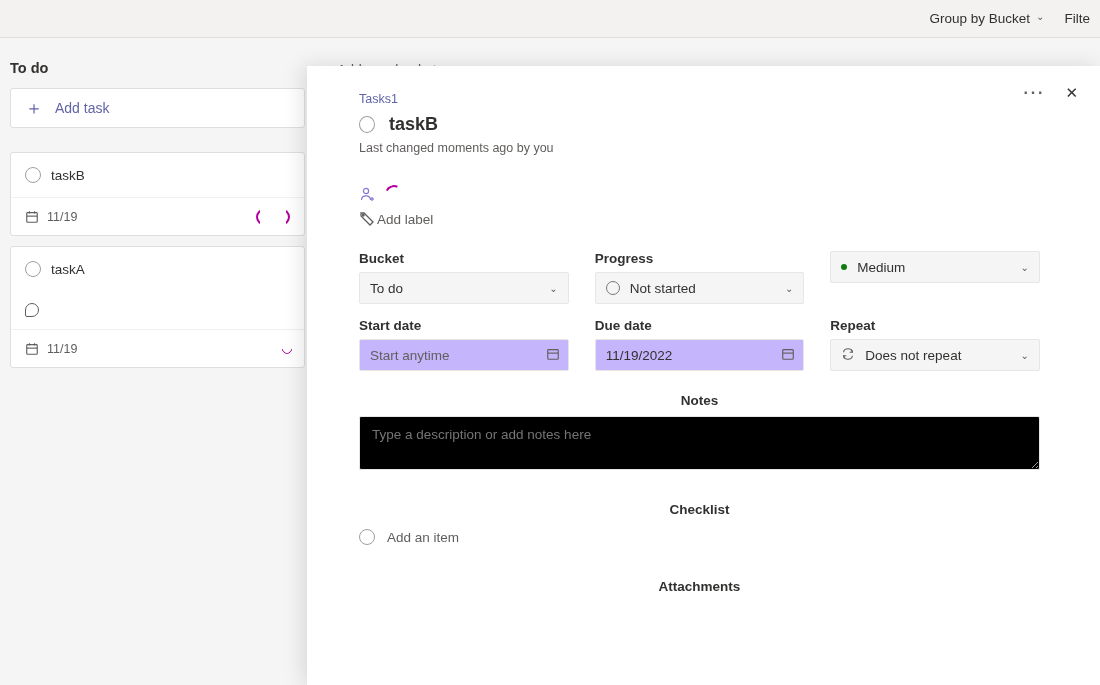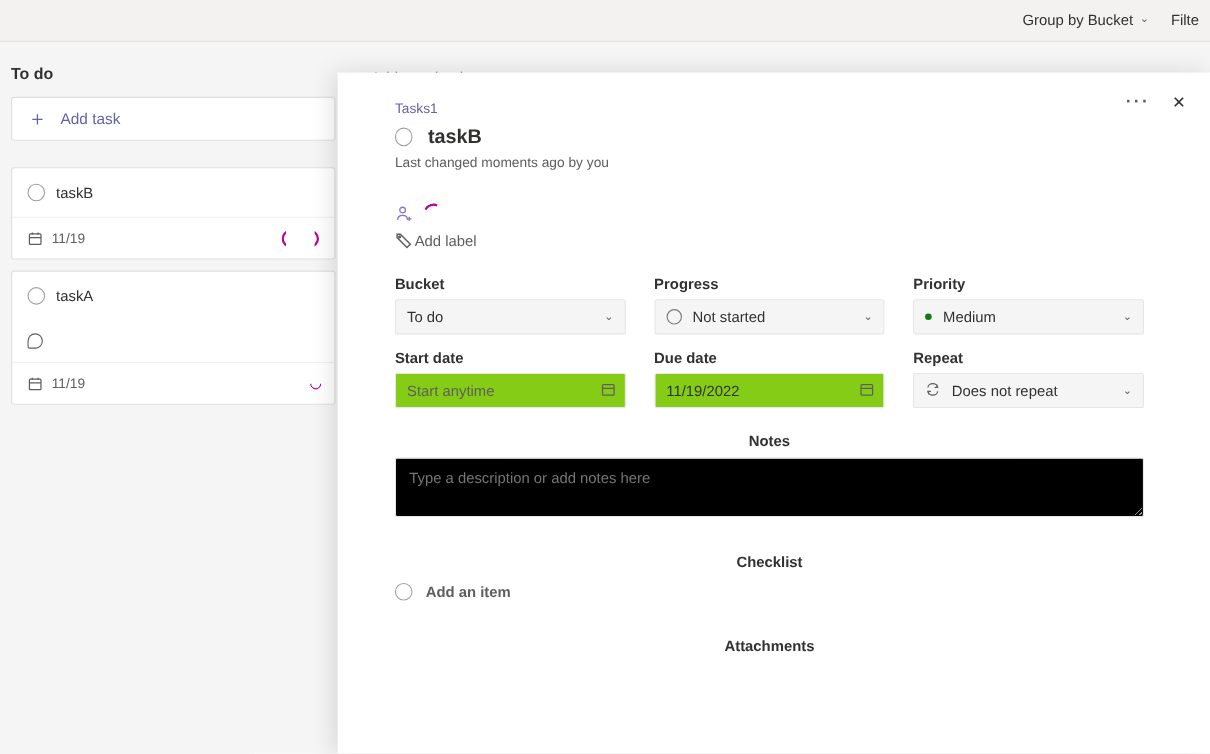--- a/index.html
+++ b/index.html
@@ -178,21 +178,21 @@
     cursor:pointer;
     color:#323130;
   }
   .dropdown .chev {
     position:absolute; right:10px; font-size:10px; color:#605e5c;
   }
   .dropdown .icon-left { margin-right:10px; display:flex; align-items:center; }
   .progress-circle { width:14px;height:14px;border:1.4px solid #7a7a7a;border-radius:50%;}
   .priority-dot { width:6px;height:6px;border-radius:50%; background:#107c10;}
   .date-input {
-    background:#84cc16;
+    background:#c4b5fd;
     border:1px solid #e8e6e4;
     border-radius:2px;
     height:32px;
     display:flex; align-items:center;
     padding: 0 10px;
     font-size:13.5px;
     position:relative;
     color:#605e5c;
   }
   .date-input.hasval { color:#323130; }
@@ -207,21 +207,21 @@
     min-height:54px;
     padding:10px 12px;
     font-size:13.5px;
     color:#a19f9d;
     resize: vertical;
     width:100%;
     font-family:inherit;
     position:relative;
   }
 
-  .checklist-item { display:flex; align-items:center; gap:12px; font-size:13.5px; color:#605e5c; margin-top:4px; padding:4px 0;font-weight:bold;}
+  .checklist-item { display:flex; align-items:center; gap:12px; font-size:13.5px; color:#605e5c; margin-top:4px; padding:4px 0;}
 
   svg.icon { stroke:#605e5c; fill:none; stroke-width:1.3; }
 </style>
 </head>
 <body>
 
 <div class="toolbar">
   <div class="toolbar-item">
     <span>Group by Bucket</span>
     <span class="chev">⌄</span>
@@ -346,21 +346,20 @@
         <div class="field-label">Progress</div>
         <div class="dropdown">
           <span class="icon-left">
               <span class="progress-circle"></span>
             </span>
           <span>Not started</span>
           <span class="chev">⌄</span>
         </div>
       </div>
       <div class="field-cell">
-        <div class="field-label">Priority</div>
         <div class="dropdown">
           <span class="icon-left">
               <span class="priority-dot"></span>
             </span>
           <span>Medium</span>
           <span class="chev">⌄</span>
         </div>
       </div>
     </div>
 

